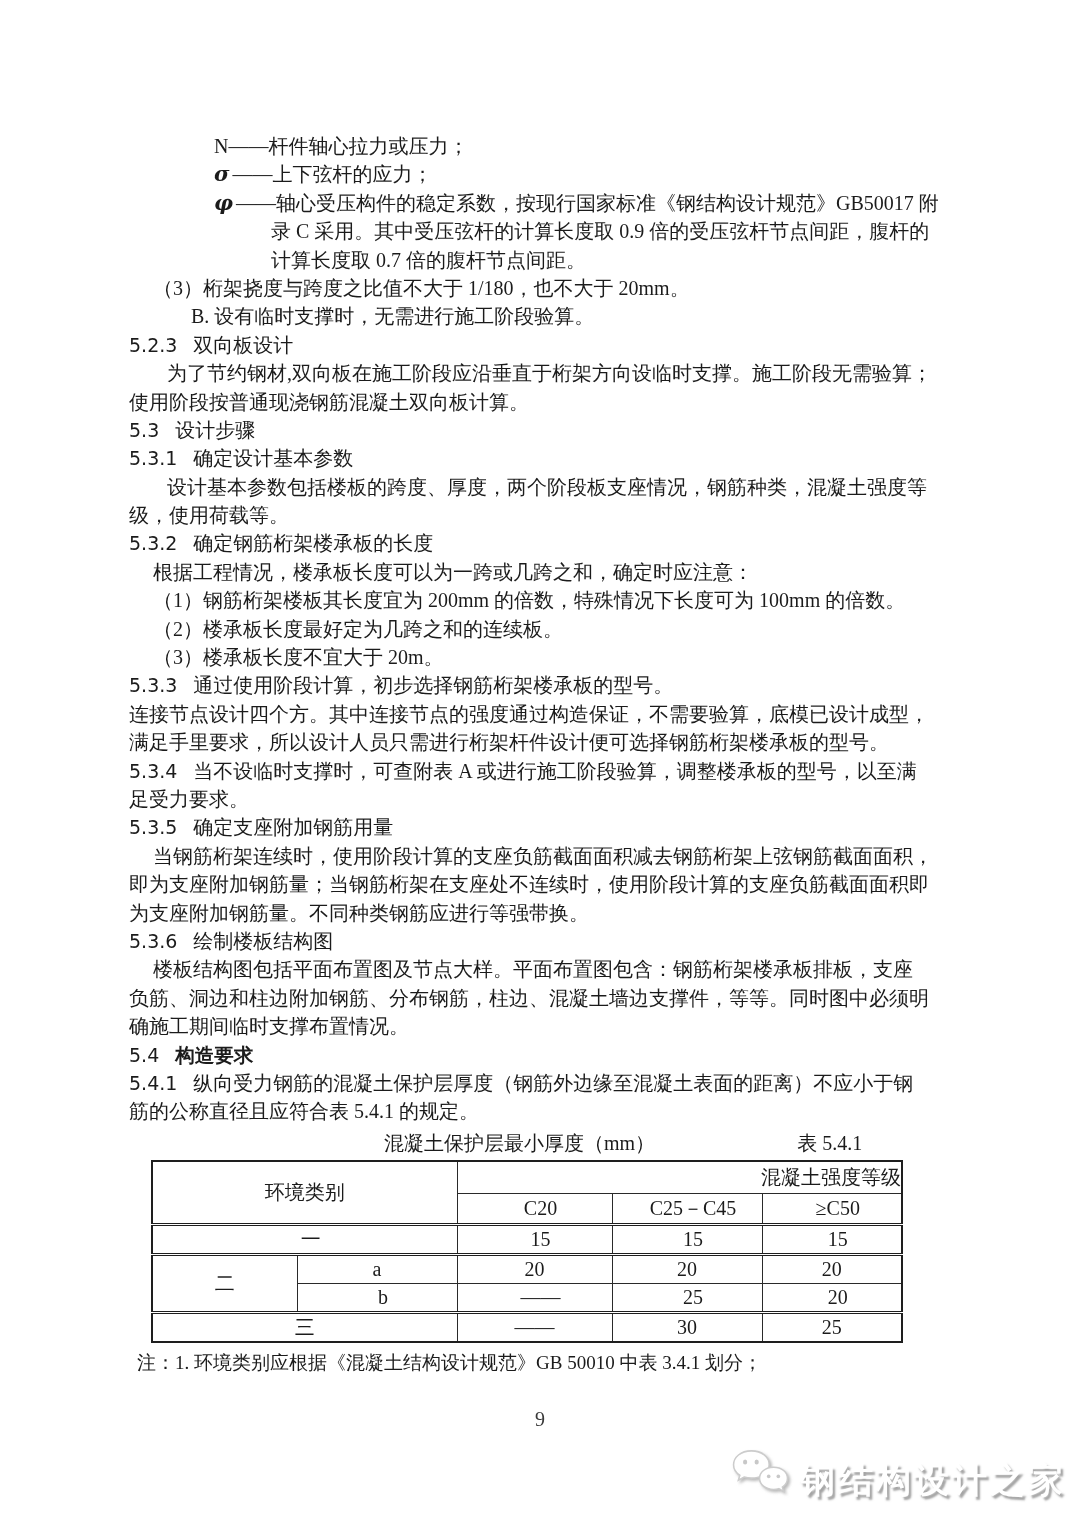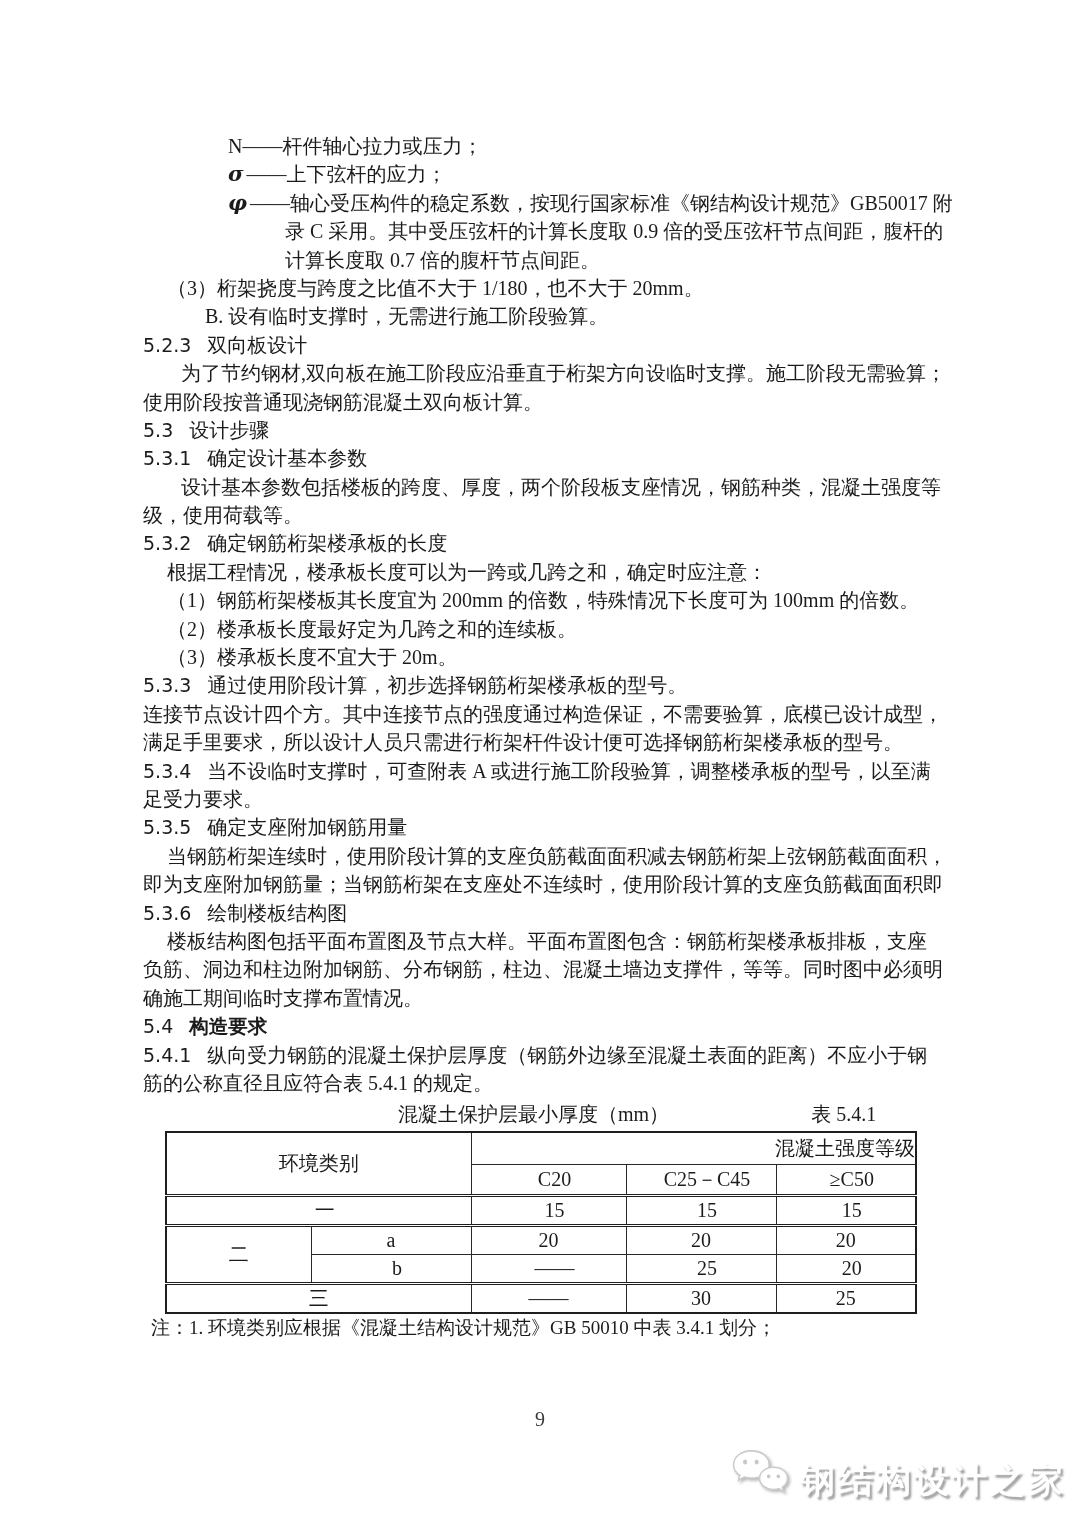--- a/index.html
+++ b/index.html
@@ -6,21 +6,21 @@
   .page{
     position:relative;
     width:1080px;height:1527px;
     background:#ffffff;
     font-family:"Liberation Serif","DejaVu Serif",serif;
     color:#1b1b1b;
     overflow:hidden;
   }
   .content{
     position:absolute;
-    left:143px;top:132px;
+    left:129px;top:132px;
     width:790px;
   }
   .line{
     height:28.4px;
     line-height:28.4px;
     font-size:20px;
     white-space:nowrap;
   }
   .k-def  {margin-left:85px;}
   .k-defc {margin-left:142px;}
@@ -70,20 +70,21 @@
     overflow:hidden;
   }
   table.spec{border:2px solid #1e1e1e;}
   table.spec td.thickb{border-bottom:3px double #1e1e1e;}
   table.spec tr.sep td{border-bottom:3px double #1e1e1e;padding-left:12px;}
   table.spec td.h1{height:31px;line-height:31px;text-align:right;}
   table.spec td.h2{height:29px;line-height:29px;}
   .note-line{
     font-size:19px;
     margin-left:8px;
+    margin-top:6px;
     height:28px;line-height:28px;
     white-space:nowrap;
   }
   .page-number{
     position:absolute;
     left:0;right:0;
     top:1408px;
     text-align:center;
     font-size:20px;
     color:#3a3a3a;
@@ -138,20 +139,21 @@
         <div class="line k-item"><span class="txt">（2）楼承板长度最好定为几跨之和的连续板。</span></div>
         <div class="line k-item"><span class="txt">（3）楼承板长度不宜大于 20m。</span></div>
         <div class="line k-h"><span class="num">5.3.3</span><span class="txt">通过使用阶段计算，初步选择钢筋桁架楼承板的型号。</span></div>
         <div class="line k-flush"><span class="txt">连接节点设计四个方。其中连接节点的强度通过构造保证，不需要验算，底模已设计成型，</span></div>
         <div class="line k-flush"><span class="txt">满足手里要求，所以设计人员只需进行桁架杆件设计便可选择钢筋桁架楼承板的型号。</span></div>
         <div class="line k-h"><span class="num">5.3.4</span><span class="txt">当不设临时支撑时，可查附表 A 或进行施工阶段验算，调整楼承板的型号，以至满</span></div>
         <div class="line k-flush"><span class="txt">足受力要求。</span></div>
         <div class="line k-h"><span class="num">5.3.5</span><span class="txt">确定支座附加钢筋用量</span></div>
         <div class="line k-item"><span class="txt">当钢筋桁架连续时，使用阶段计算的支座负筋截面面积减去钢筋桁架上弦钢筋截面面积，</span></div>
         <div class="line k-flush"><span class="txt">即为支座附加钢筋量；当钢筋桁架在支座处不连续时，使用阶段计算的支座负筋截面面积即</span></div>
+        <div class="line k-flush"><span class="txt">为支座附加钢筋量。不同种类钢筋应进行等强带换。</span></div>
         <div class="line k-h"><span class="num">5.3.6</span><span class="txt">绘制楼板结构图</span></div>
         <div class="line k-item"><span class="txt">楼板结构图包括平面布置图及节点大样。平面布置图包含：钢筋桁架楼承板排板，支座</span></div>
         <div class="line k-flush"><span class="txt">负筋、洞边和柱边附加钢筋、分布钢筋，柱边、混凝土墙边支撑件，等等。同时图中必须明</span></div>
         <div class="line k-flush"><span class="txt">确施工期间临时支撑布置情况。</span></div>
         <div class="line k-hb"><span class="num">5.4</span><span class="txt">构造要求</span></div>
         <div class="line k-h"><span class="num">5.4.1</span><span class="txt">纵向受力钢筋的混凝土保护层厚度（钢筋外边缘至混凝土表面的距离）不应小于钢</span></div>
         <div class="line k-flush"><span class="txt">筋的公称直径且应符合表 5.4.1 的规定。</span></div>
       </div>
 
     <div class="table-caption">

